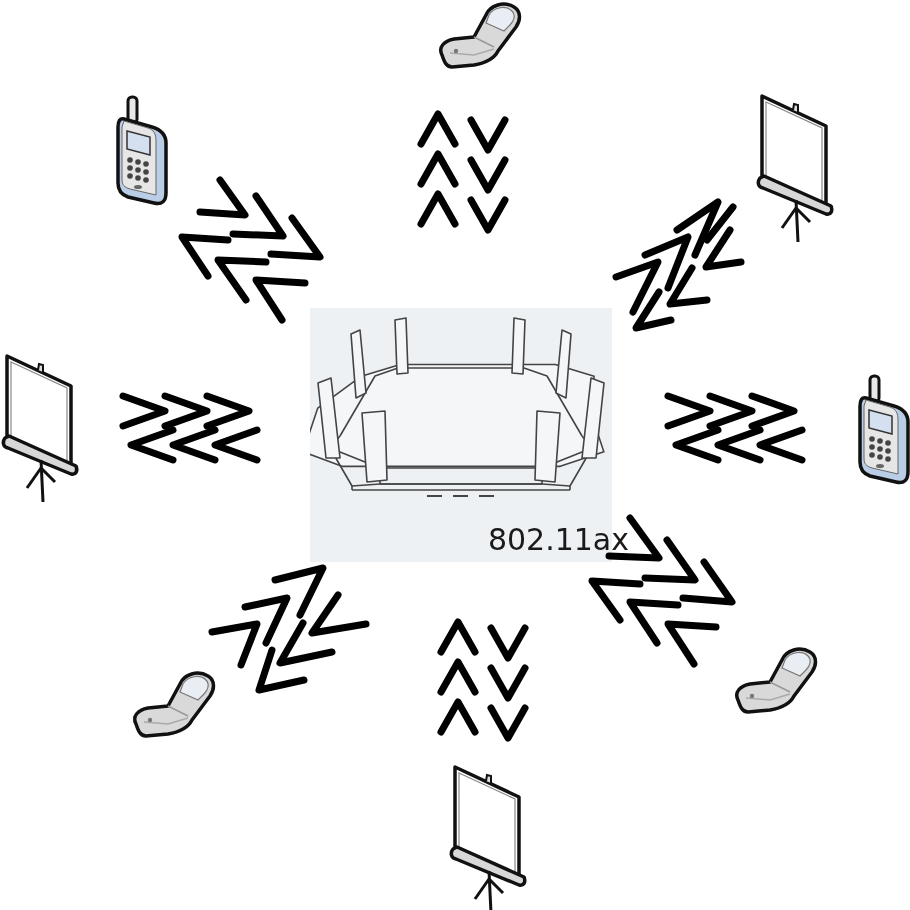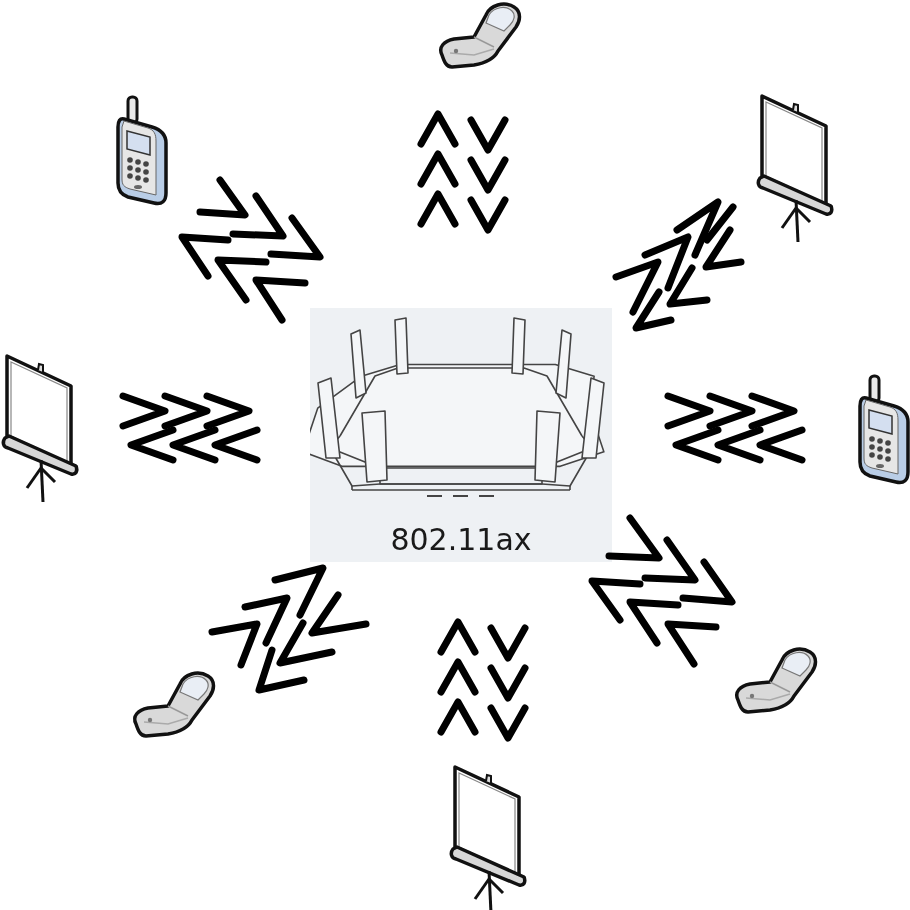--- a/index.html
+++ b/index.html
@@ -1,20 +1,20 @@
 <!DOCTYPE html>
 <html><head>
   <meta charset="utf-8">
   <style>
     html, body { margin: 0; padding: 0; background: #ffffff; }
     body { width: 910px; height: 910px; position: relative; overflow: hidden;
            font-family: "Liberation Sans", sans-serif; }
     .abs { position: absolute; }
     .router-panel { left: 310px; top: 308px; width: 302px; height: 254px; background: #eef1f4; }
-    .router-label { left: 0; width: 302px; top: 214px; text-align: center;
+    .router-label { left: 17px; width: 302px; top: 214px; text-align: right;
                     font-size: 30px; color: #1a1a1a; font-family: "DejaVu Sans", sans-serif; }
     svg.full { position: absolute; left: 0; top: 0; }
     .chev { fill: none; stroke: #000; stroke-width: 7; stroke-linecap: round; stroke-linejoin: round; }
   </style>
 </head>
 <body>
 
 <div class="abs router-panel">
   <svg width="302" height="254" viewBox="0 0 302 254" style="position:absolute;left:0;top:0;" fill="none" stroke="#444" stroke-width="1.6" stroke-linejoin="round">
 

